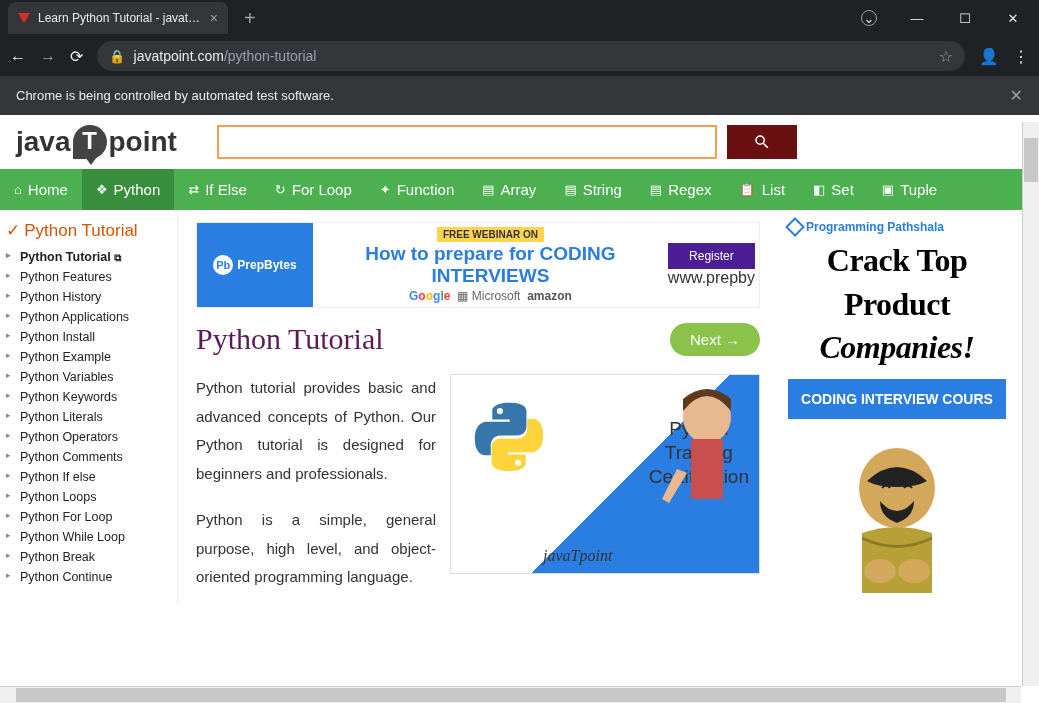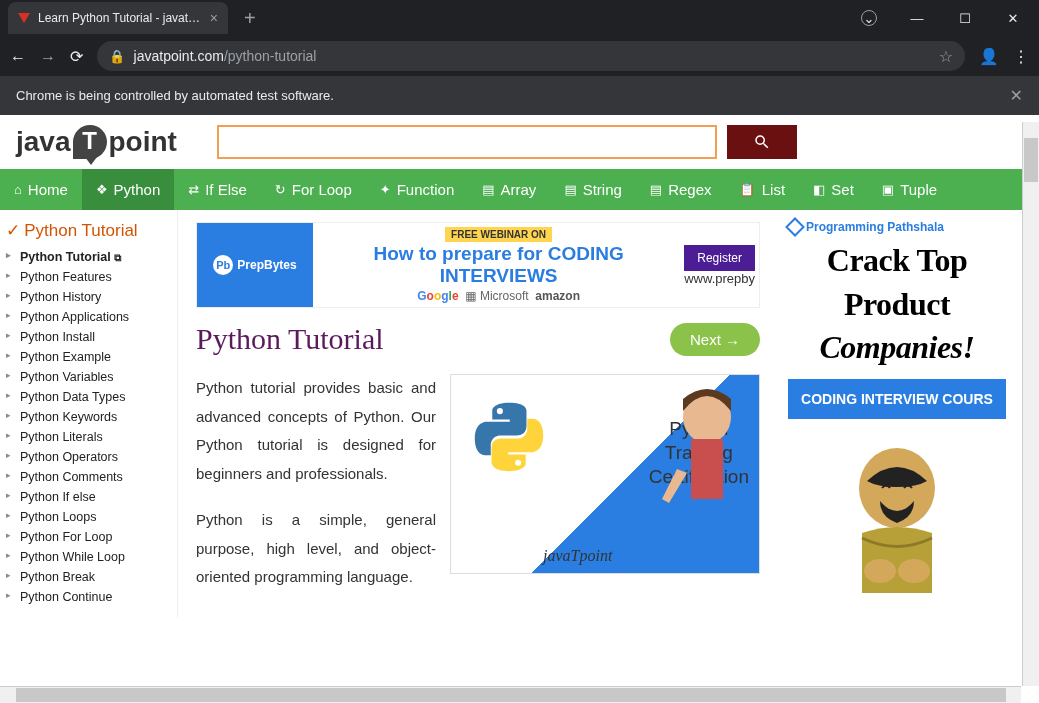--- a/index.html
+++ b/index.html
@@ -59,21 +59,21 @@
 .adbanner { background:#fff; border:1px solid #eee; height:86px; display:flex; align-items:center; overflow:hidden; position:relative; font-size:12px; }
 .adbanner .pb { background:#2a7de1; color:#fff; width:116px; height:86px; display:flex; align-items:center; justify-content:center; font-weight:bold; }
 .adbanner .pb .pbcirc { background:#fff; color:#2a7de1; border-radius:50%; width:20px; height:20px; display:inline-flex; align-items:center; justify-content:center; font-size:11px; margin-right:4px; }
 .adbanner .mid { flex:1; text-align:center; padding:2px 6px; }
 .adbanner .free { background:#ffd54f; color:#333; font-size:10px; padding:2px 6px; font-weight:bold; }
 .adbanner .headline { color:#2a7de1; font-size:19px; font-weight:600; margin:2px 0; }
 .adbanner .headline b { font-weight:800; }
 .adbanner .brands { font-size:12px; color:#555; }
 .adbanner .reg { background:#4c1d95; color:#fff; padding:6px 10px; font-size:12px; }
 .adbanner .regwrap { text-align:center; padding-right:4px; }
-.adbanner .prepurl { font-size:13px; color:#333; }
+.adbanner .prepurl { font-size:16px; color:#333; }
 
 .titlerow { display:flex; align-items:center; margin-top:14px; }
 .pgtitle { font-family: Georgia, serif; font-size: 30px; color: #5c1a5c; font-weight:normal; }
 .nextbtn { margin-left:auto; background:#8bc34a; color:#fff; padding:8px 20px; border-radius:20px; font-size:15px; cursor:pointer; }
 
 .para { margin-top:18px; font-size:15px; line-height:1.9; color:#333; text-align:justify; }
 .para.narrow { width: 240px; float:left; }
 .inline-img { float:right; width:310px; height:200px; margin-left:12px; margin-top:18px; background:linear-gradient(135deg,#fff 55%, #2a7de1 55%); border:1px solid #ddd; position:relative; overflow:hidden; }
 .inline-img .pylogo { position:absolute; left:20px; top:24px; width:76px; height:76px; }
 .inline-img .txt { position:absolute; right:10px; top:42px; text-align:center; font-family: Georgia, serif; font-size:19px; color:#333; line-height:1.25; }
@@ -199,21 +199,20 @@
     <div class="sidebar">
       <h3>Python Tutorial</h3>
       <ul>
         <li class="current"><span>Python Tutorial</span> <span class="ext">⧉</span></li>
         <li>Python Features</li>
         <li>Python History</li>
         <li>Python Applications</li>
         <li>Python Install</li>
         <li>Python Example</li>
         <li>Python Variables</li>
-        <li>Python Data Types</li>
         <li>Python Keywords</li>
         <li>Python Literals</li>
         <li>Python Operators</li>
         <li>Python Comments</li>
         <li>Python If else</li>
         <li>Python Loops</li>
         <li>Python For Loop</li>
         <li>Python While Loop</li>
         <li>Python Break</li>
         <li>Python Continue</li>

